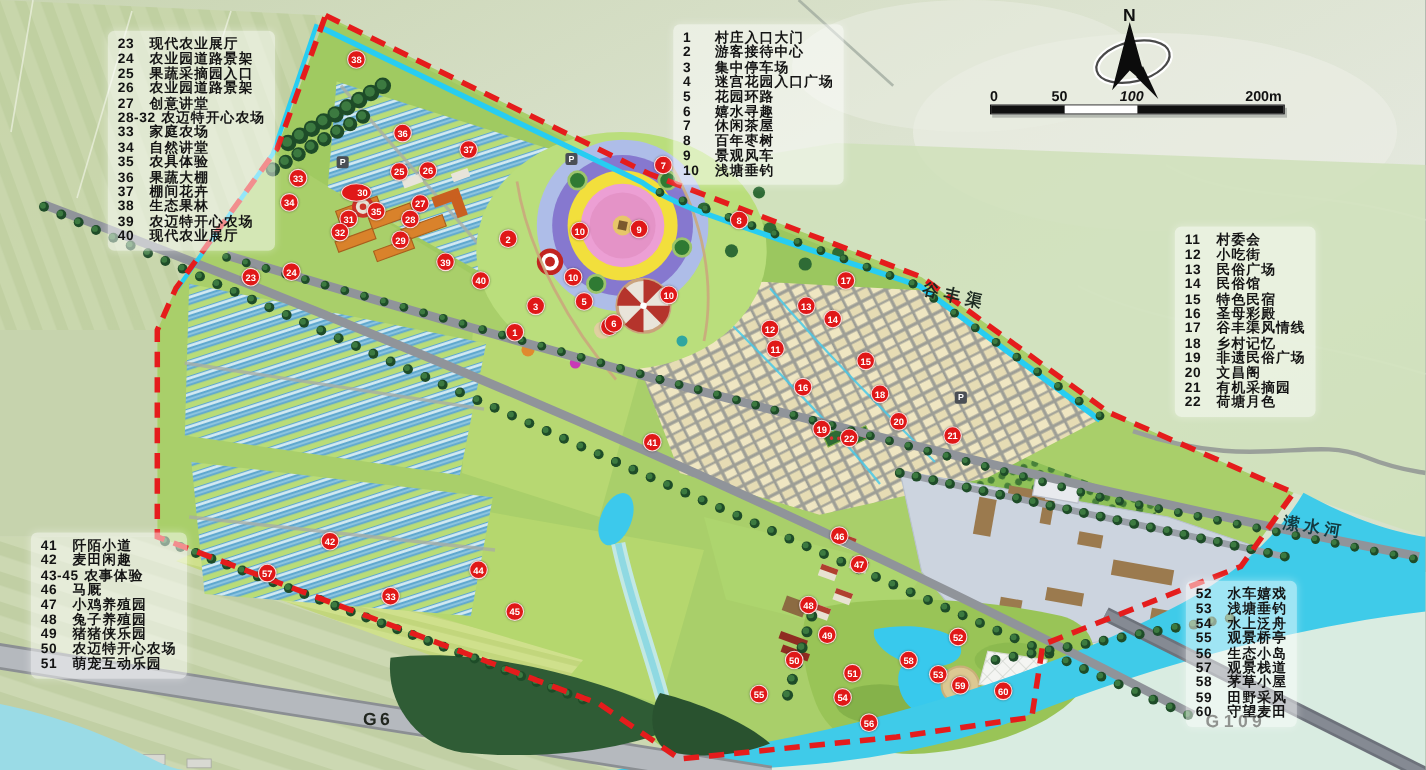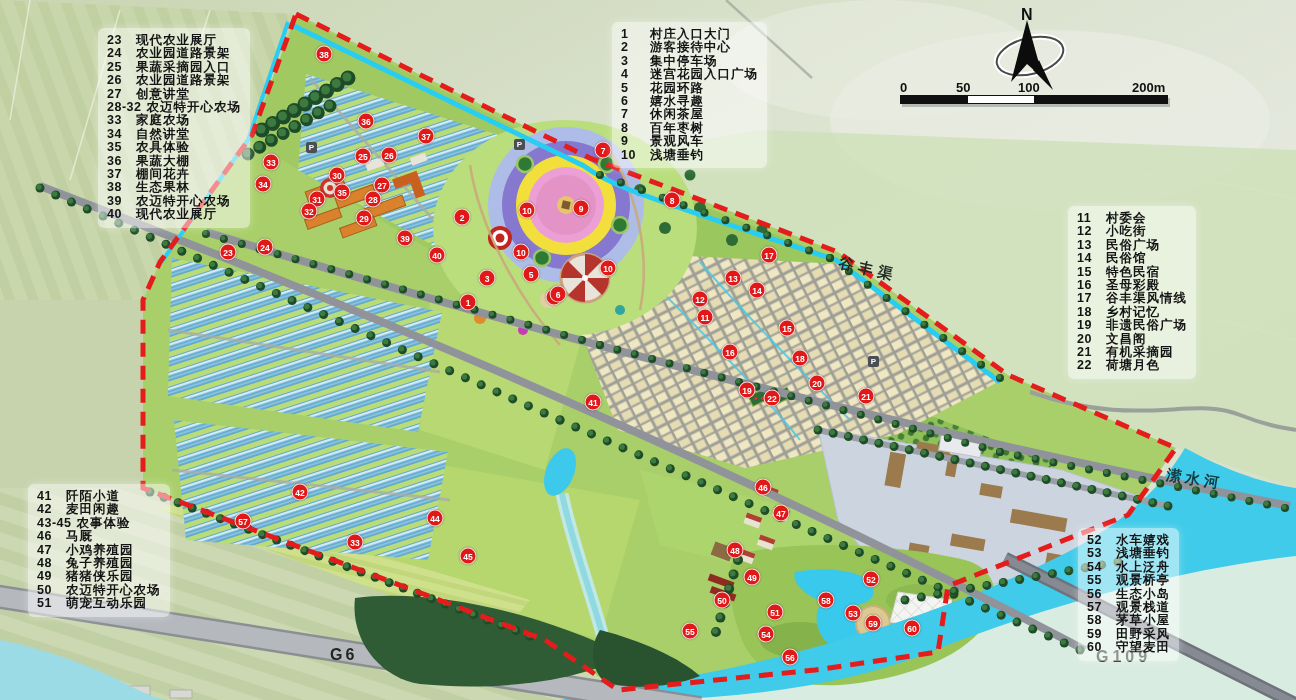--- a/index.html
+++ b/index.html
@@ -31,21 +31,21 @@
            color:#fff;font-size:8px;font-weight:bold;display:flex;align-items:center;justify-content:center;}
   
   #compass{position:absolute;left:985px;top:6px;width:92px;height:92px;}
   #compass .n{position:absolute;left:36px;top:0;font-size:16px;font-weight:bold;color:#111;}
   
   #scalebar{position:absolute;left:900px;top:80px;width:268px;height:26px;
             color:#111;font-weight:bold;font-size:13px;}
   #scalebar .ticks{position:relative;height:15px;}
   #scalebar .t0{position:absolute;left:0;}
   #scalebar .t1{position:absolute;left:56px;}
-  #scalebar .t2{position:absolute;left:118px;}
+  #scalebar .t2{position:absolute;left:118px;font-style:italic;}
   #scalebar .t3{position:absolute;left:232px;}
   #scalebar .bar{position:relative;height:7px;border:1.5px solid #101010;display:flex;
                  box-shadow:2px 3px 0 rgba(140,145,140,.55);background:#fff;}
   #scalebar .seg{height:100%;}
 </style>
 </head>
 <body>
 
 <div id="stage">
 
@@ -794,21 +794,21 @@
       <div class="marker" style="left: 817px; top: 383px;">20</div>
       <div class="marker" style="left: 866px; top: 396px;">21</div>
       <div class="marker" style="left: 772px; top: 398px;">22</div>
       <div class="marker" style="left: 228px; top: 252px;">23</div>
       <div class="marker" style="left: 265px; top: 247px;">24</div>
       <div class="marker" style="left: 363px; top: 156px;">25</div>
       <div class="marker" style="left: 389px; top: 155px;">26</div>
       <div class="marker" style="left: 382px; top: 185px;">27</div>
       <div class="marker" style="left: 373px; top: 199px;">28</div>
       <div class="marker" style="left: 364px; top: 218px;">29</div>
-      <div class="marker" style="left: 337px; top: 175px;">30</div>
+      <div class="marker" style="left: 324px; top: 175px; padding-left: 11px;">30</div>
       <div class="marker" style="left: 317px; top: 199px;">31</div>
       <div class="marker" style="left: 309px; top: 211px;">32</div>
       <div class="marker" style="left: 271px; top: 162px;">33</div>
       <div class="marker" style="left: 263px; top: 184px;">34</div>
       <div class="marker" style="left: 342px; top: 192px;">35</div>
       <div class="marker" style="left: 366px; top: 121px;">36</div>
       <div class="marker" style="left: 426px; top: 136px;">37</div>
       <div class="marker" style="left: 324px; top: 54px;">38</div>
       <div class="marker" style="left: 405px; top: 238px;">39</div>
       <div class="marker" style="left: 437px; top: 255px;">40</div>

